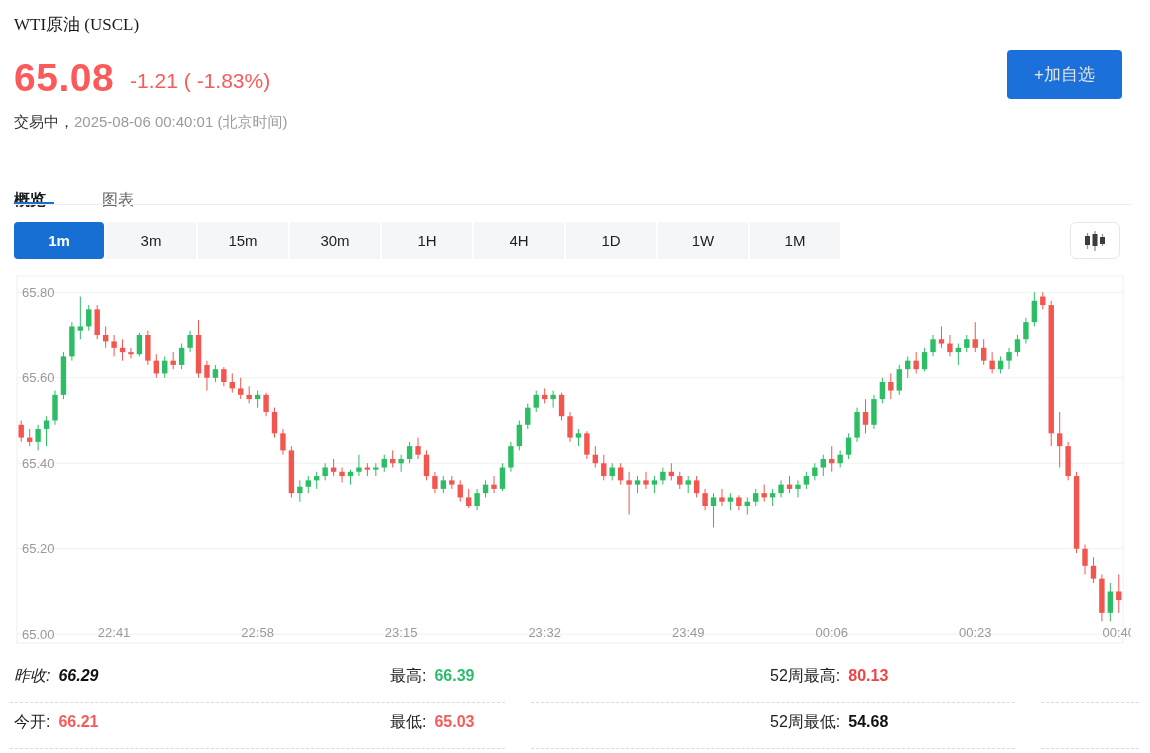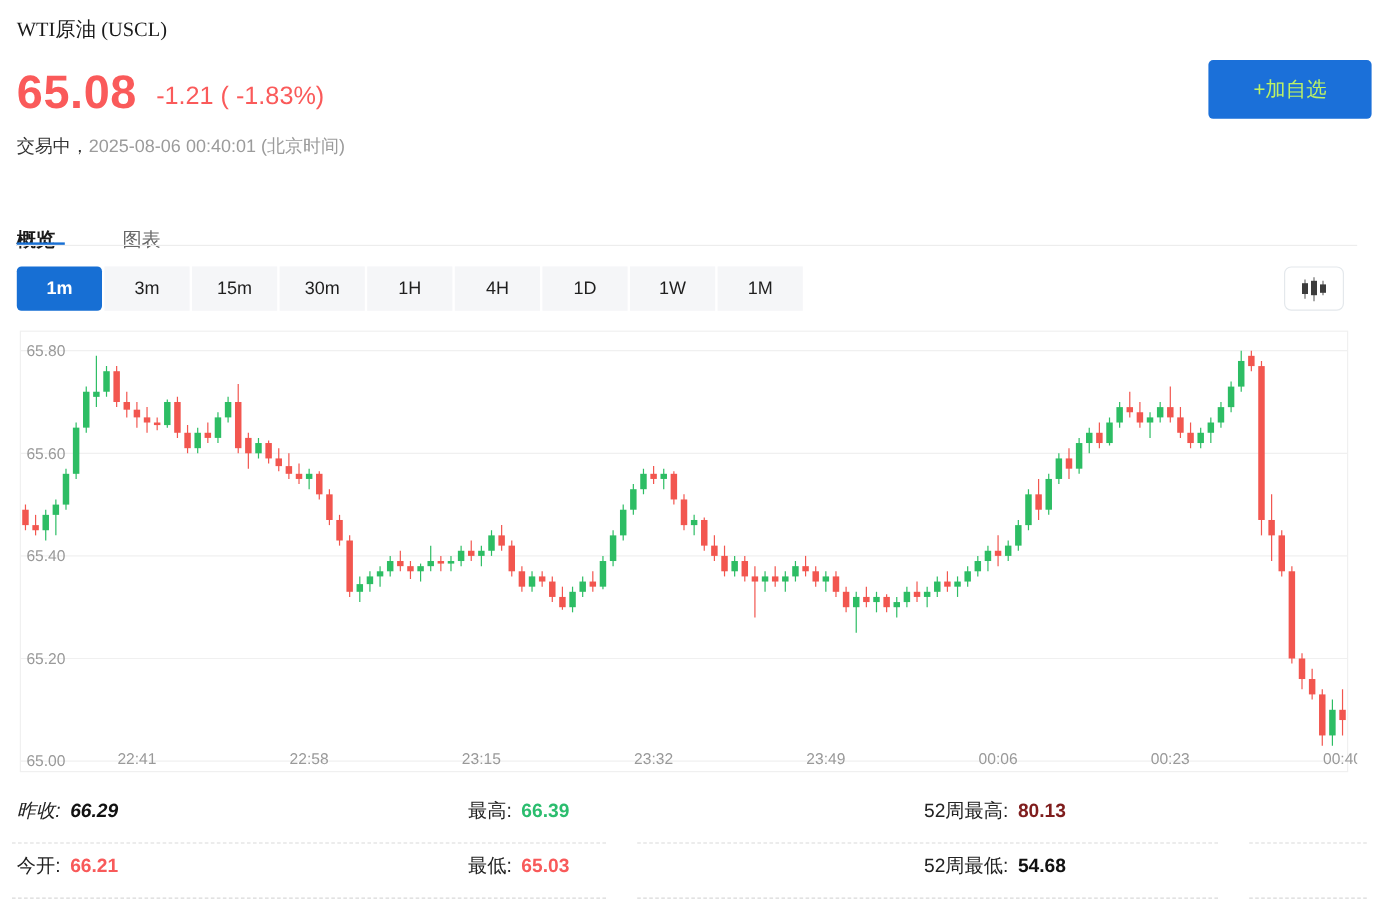--- a/index.html
+++ b/index.html
@@ -6,31 +6,31 @@
   body{width:1150px;height:753px;position:relative;overflow:hidden;
        font-family:"Liberation Sans",sans-serif;-webkit-font-smoothing:antialiased;}
   .abs{position:absolute;}
   
   #page-title{left:14px;top:13px;font-family:"Liberation Serif",serif;font-size:17px;color:#1a1a1a;}
   #price-row{left:14px;top:56px;white-space:nowrap;}
   #last-price{font-size:39px;font-weight:bold;color:#fa5a5a;letter-spacing:.5px;}
   #price-change{font-size:21px;color:#fa5a5a;margin-left:16px;position:relative;top:-3px;}
   #status-row{left:14px;top:113px;font-size:15px;color:#333;white-space:nowrap;}
   #status-row .gray{color:#9b9b9b;}
-  #add-watchlist{left:1007px;top:50px;width:136px;height:49px;background:#1b70d9;border:none;
-                 border-radius:4px;color:#bef264;font-size:17px;cursor:pointer;font-family:inherit;}
+  #add-watchlist{left:1007px;top:50px;width:115px;height:49px;background:#1b70d9;border:none;
+                 border-radius:4px;color:#e5e5e5;font-size:17px;cursor:pointer;font-family:inherit;}
   
   #tabs{left:14px;top:169px;}
   .tab{display:inline-block;margin-right:56px;font-size:16px;color:#666;cursor:pointer;margin-top:21px;}
   .tab.active{color:#1a1a1a;font-weight:bold;}
   #tab-underline{left:14px;top:202px;width:40px;height:3px;background:#176fd4;}
   #tabs-border{left:14px;top:204px;width:1117px;height:1px;background:#ededed;}
   
   #intervals{left:14px;top:222px;display:flex;}
-  .iv{width:71px;height:37px;line-height:37px;text-align:center;background:#f5f6f8;color:#1f1f1f;
+  .iv{width:90px;height:37px;line-height:37px;text-align:center;background:#f5f6f8;color:#1f1f1f;
       font-size:15px;margin-right:2px;cursor:pointer;}
   .iv.active{background:#176fd4;color:#fff;border-radius:4px;font-weight:bold;}
   #style-btn{left:1070px;top:222px;width:50px;height:37px;background:#fff;border:1px solid #e4e8ec;
              border-radius:6px;display:flex;align-items:center;justify-content:center;cursor:pointer;box-sizing:border-box;}
   
   #chart-svg{left:0;top:268px;}
   
   .stat{position:absolute;font-size:16px;white-space:nowrap;}
   .sl{color:#222;}
   .sv{font-weight:bold;margin-left:8px;}
@@ -357,21 +357,21 @@
     <rect x="1107.6358778625954" y="323.4949999999998" width="5.4" height="21.374999999998806" fill="#2dbd64"></rect>
     <line x1="1118.7786259541986" x2="1118.7786259541986" y1="306.39499999999714" y2="344.8699999999986" stroke="#f2564f" stroke-width="1"></line>
     <rect x="1116.0786259541985" y="323.4949999999998" width="5.4" height="8.549999999998306" fill="#f2564f"></rect>
   </svg>
 
 <div id="stats">
     <div class="stat abs" style="left: 14px; top: 666px; font-style: italic;"><span class="sl">昨收:</span><span class="sv" style="color: rgb(17, 17, 17);">66.29</span></div>
     <div class="stat abs" style="left: 14px; top: 712px;"><span class="sl">今开:</span><span class="sv" style="color: rgb(248, 90, 90);">66.21</span></div>
     <div class="stat abs" style="left: 390px; top: 666px;"><span class="sl">最高:</span><span class="sv" style="color: rgb(43, 189, 110); text-align: right;">66.39</span></div>
     <div class="stat abs" style="left: 390px; top: 712px;"><span class="sl">最低:</span><span class="sv" style="color: rgb(248, 90, 90);">65.03</span></div>
-    <div class="stat abs" style="left: 770px; top: 666px;"><span class="sl">52周最高:</span><span class="sv" style="color: #7f1d1d;">80.13</span></div>
+    <div class="stat abs" style="left: 770px; top: 666px;"><span class="sl">52周最高:</span><span class="sv" style="color: #ef4444;">80.13</span></div>
     <div class="stat abs" style="left: 770px; top: 712px;"><span class="sl">52周最低:</span><span class="sv" style="color: rgb(17, 17, 17);">54.68</span></div>
     <div class="dash" style="left: 10px; width: 495px; top: 702px;"></div>
     <div class="dash" style="left: 10px; width: 495px; top: 748px;"></div>
     <div class="dash" style="left: 531px; width: 484px; top: 702px;"></div>
     <div class="dash" style="left: 531px; width: 484px; top: 748px;"></div>
     <div class="dash" style="left: 1041px; width: 98px; top: 702px;"></div>
     <div class="dash" style="left: 1041px; width: 98px; top: 748px;"></div>
   </div>
 
 </body></html>

